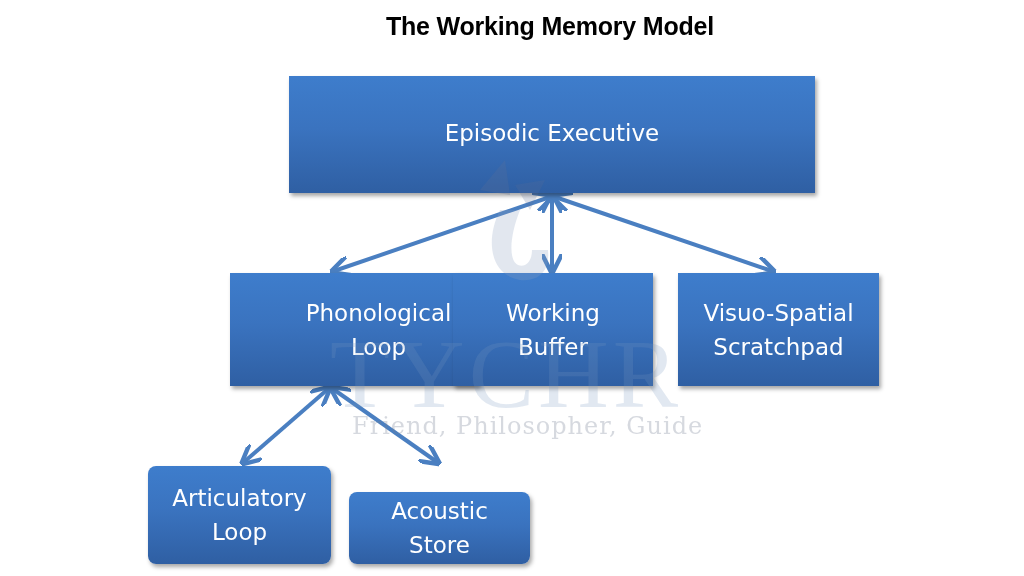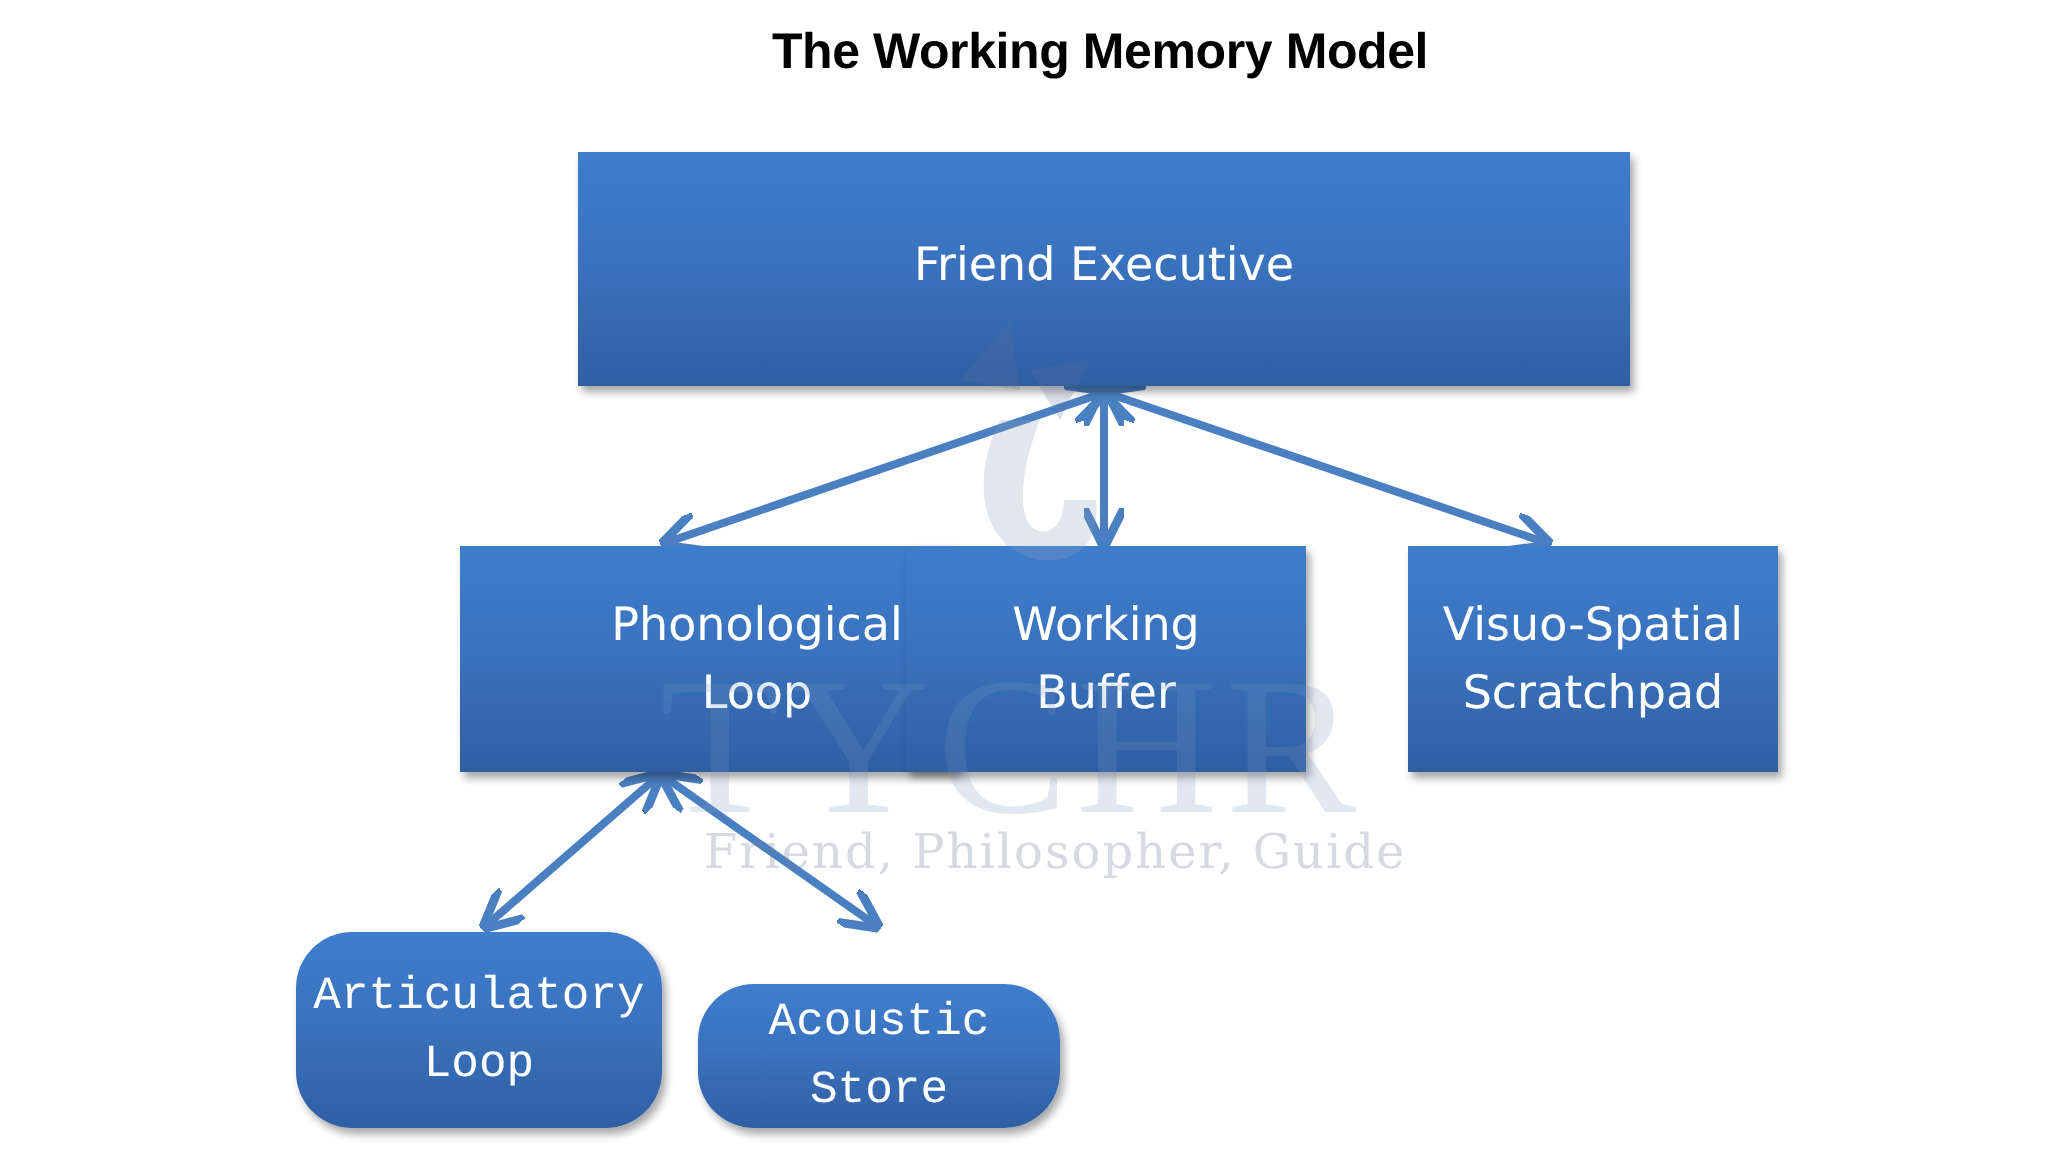--- a/index.html
+++ b/index.html
@@ -5,26 +5,26 @@
   html, body { margin: 0; padding: 0; background: #ffffff; }
   body { width: 1024px; height: 576px; position: relative; overflow: hidden;
          font-family: "DejaVu Sans", "Liberation Sans", sans-serif; }
   .title { position: absolute; left: 0; top: 12px; width: 1100px; text-align: center;
            font-family: "Liberation Sans", "DejaVu Sans", sans-serif; font-weight: bold;
            font-size: 25px; color: #000; letter-spacing: -0.2px; }
   .box { position: absolute; display: flex; align-items: center; justify-content: center;
          text-align: center; color: #ffffff; font-size: 23px; line-height: 34px;
          background: linear-gradient(to bottom, #3e7dcc 0%, #3a73bf 45%, #2f5fa3 100%);
          box-shadow: 2px 3px 4px rgba(0,0,0,0.35); z-index: 2; white-space: pre-line; }
-  .rounded { border-radius: 28px; font-family: Liberation Mono, monospace; }
+  .rounded { border-radius: 8px; }
   #central { left: 289px; top: 76px; width: 526px; height: 117px; font-size: 23px; padding-bottom: 0; }
   #central span { position: relative; top: -2px; }
   #phon { left: 230px; top: 273px; width: 201px; height: 113px; padding-left: 48px; }
   #epis { left: 453px; top: 273px; width: 200px; height: 113px; }
-  #visuo { left: 704px; top: 273px; width: 185px; height: 113px; }
+  #visuo { left: 678px; top: 273px; width: 201px; height: 113px; }
   #artic { left: 148px; top: 466px; width: 183px; height: 98px; }
   #acous { left: 349px; top: 492px; width: 181px; height: 72px; }
   .watermark { position: absolute; z-index: 3; pointer-events: none; }
   .wm-big { left: 330px; top: 318px; font-family: Liberation Serif, serif;
             font-size: 98px; color: rgba(120,150,190,0.22); letter-spacing: 4px; }
   .wm-tag { left: 352px; top: 412px; font-family: "DejaVu Serif", "Liberation Serif", serif;
             font-size: 24px; color: rgba(120,130,150,0.30); letter-spacing: 1px; }
   .wm-logo { left: 470px; top: 150px; width: 90px; height: 140px; z-index: 3; }
   svg.arrows { position: absolute; left: 0; top: 0; z-index: 1; }
 </style>
@@ -40,21 +40,21 @@
     </marker>
   </defs>
   <line x1="550" y1="197" x2="334" y2="271" stroke="#4a7fc1" stroke-width="4" marker-start="url(#ah)" marker-end="url(#ah)"></line>
   <line x1="552" y1="197" x2="552" y2="270" stroke="#4a7fc1" stroke-width="4" marker-start="url(#ah)" marker-end="url(#ah)"></line>
   <line x1="555" y1="197" x2="772" y2="271" stroke="#4a7fc1" stroke-width="4" marker-start="url(#ah)" marker-end="url(#ah)"></line>
   <line x1="328" y1="389" x2="244" y2="462" stroke="#4a7fc1" stroke-width="4" marker-start="url(#ah)" marker-end="url(#ah)"></line>
   <line x1="333" y1="389" x2="437" y2="462" stroke="#4a7fc1" stroke-width="4" marker-start="url(#ah)" marker-end="url(#ah)"></line>
 </svg>
 
 <div class="box" id="central">
-  <span>Friend Executive</span>
+  <span>Episodic Executive</span>
 </div>
 <div class="box" id="phon">
   <span>Phonological
 Loop</span>
 </div>
 <div class="box" id="epis">
   <span>Working
 Buffer</span>
 </div>
 <div class="box" id="visuo">

